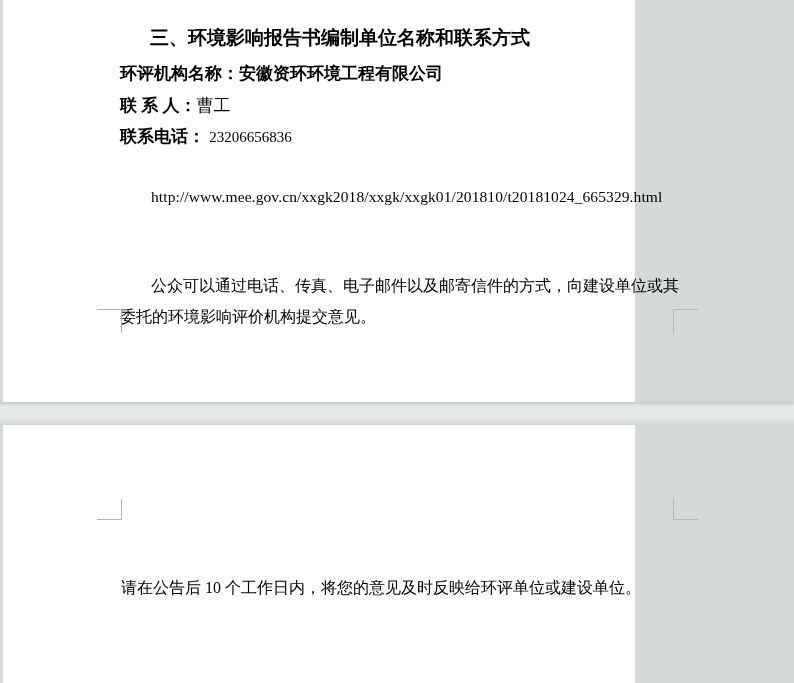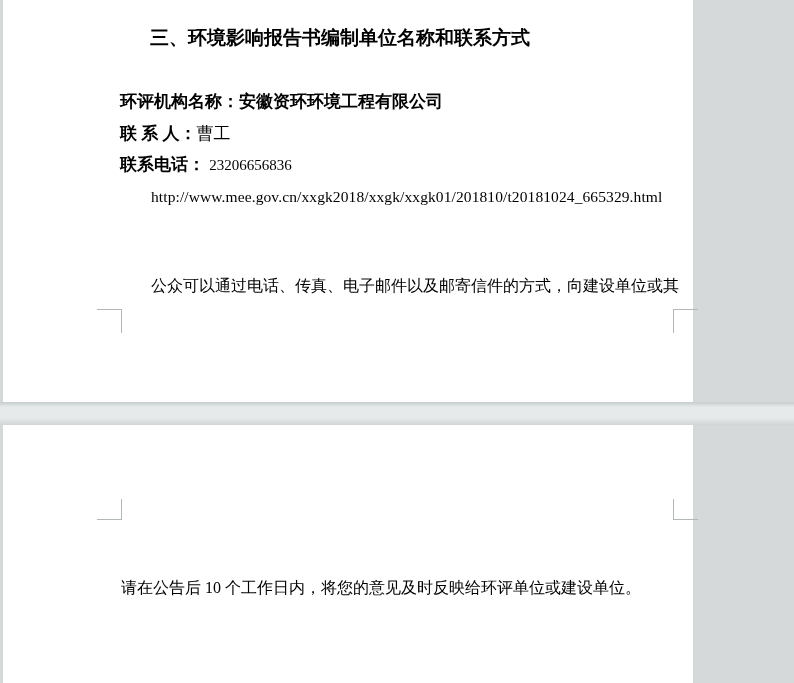--- a/index.html
+++ b/index.html
@@ -7,38 +7,38 @@
     width: 794px; height: 683px;
     background: #d6d9d9;
     overflow: hidden;
     position: relative;
     font-family: "Liberation Serif", "DejaVu Serif", serif;
     color: #000;
   }
   .page {
     position: absolute;
     left: 3px;
-    width: 690px;
+    width: 632px;
     background: #ffffff;
   }
   #page1 { top: 0; height: 402px; }
   #page2 { top: 425px; height: 258px; }
   .page-gap {
     position: absolute;
     left: 0; top: 402px;
     width: 794px; height: 23px;
     background: linear-gradient(to bottom, #c6cbcb 0, #e6eaea 5px, #e7eaea 16px, #d3d7d7 22px, #cfd4d4 23px);
   }
   .line {
     position: absolute;
     line-height: 1.15;
     white-space: nowrap;
   }
   .h { font-weight: bold; font-size: 19px; }
-  .b17 { font-size: 17px; margin-top: 28px; }
+  .b17 { font-size: 17px; }
   .lbl { font-weight: bold; }
   .val-bold { font-weight: bold; }
   .num { font-size: 15px; font-family: "Liberation Serif", serif; }
   .url { font-size: 15.5px; letter-spacing: 0.1px; }
   .body16 { font-size: 16px; margin-top: 24px; }
   .sig { width: 553px; text-align: right; }
   .mark { position: absolute; background: #b2b8b8; }
 </style>
 </head>
 <body>
@@ -58,20 +58,21 @@
   <div class="line b17" style="left:117px; top:127px;">
     <span class="lbl">联系电话：</span> <span class="num">23206656836</span>
   </div>
 
 
   <div class="line url" style="left:148px; top:177px;margin-top:11px;">http://www.mee.gov.cn/xxgk2018/xxgk/xxgk01/201810/t20181024_665329.html</div>
 
 
   <div class="line body16" style="left:148px; top:253px;">公众可以通过电话、传真、电子邮件以及邮寄信件的方式，向建设单位或其</div>
 
+  <div class="line body16" style="left:117px; top:284px;">委托的环境影响评价机构提交意见。</div>
 
   <div class="mark" style="left:94px;  top:309px; width:25px; height:1px;"></div>
   <div class="mark" style="left:118px; top:309px; width:1px; height:24px;"></div>
   <div class="mark" style="left:670px; top:309px; width:25px; height:1px;"></div>
   <div class="mark" style="left:670px; top:309px; width:1px; height:24px;"></div>
 </div>
 
 <div class="page-gap"></div>
 
 <div class="page" id="page2">

